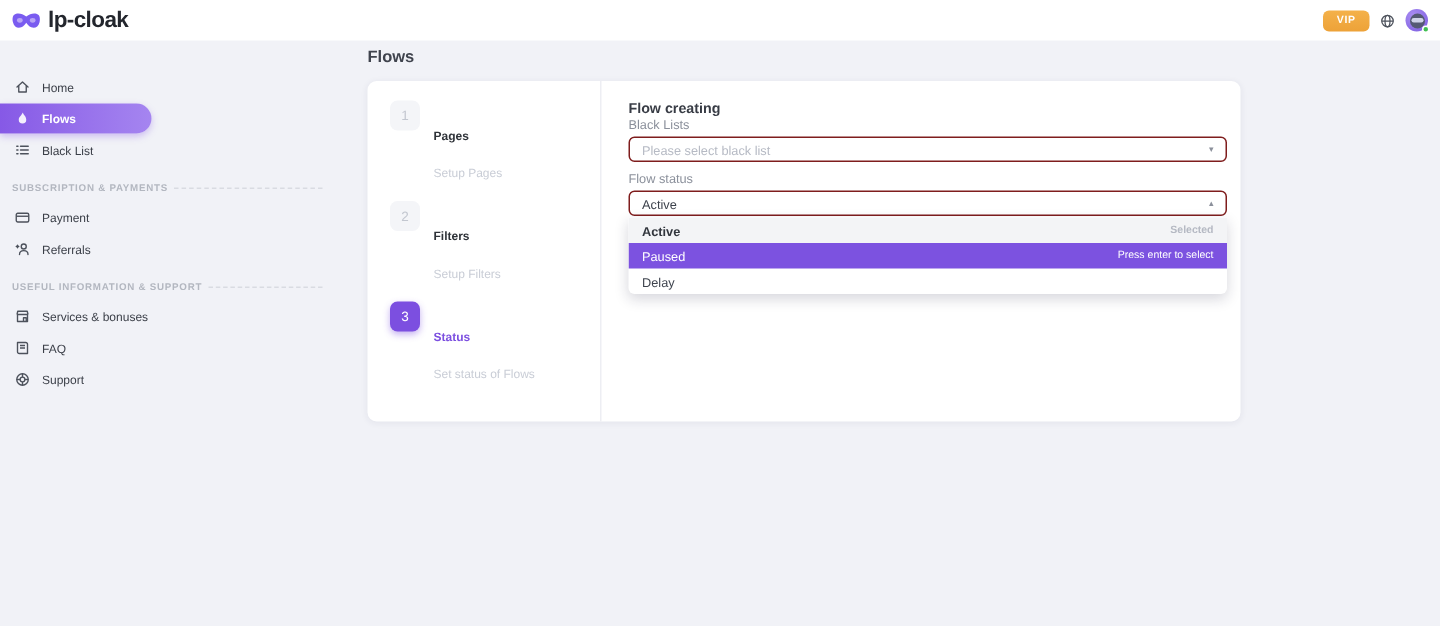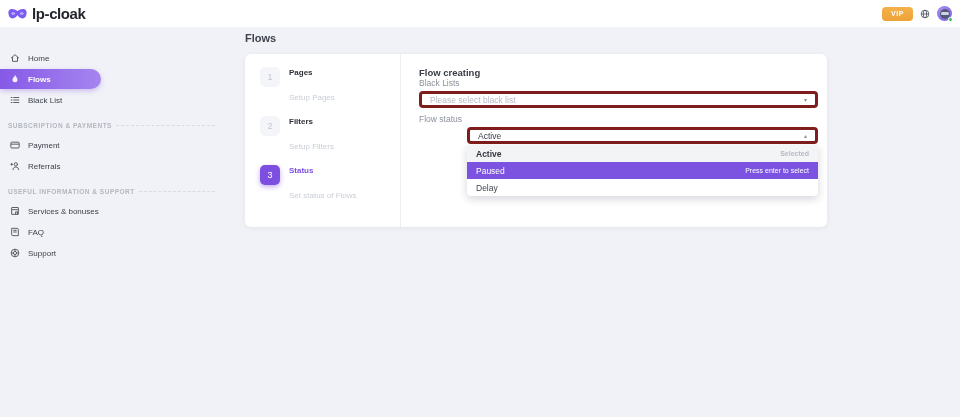--- a/index.html
+++ b/index.html
@@ -34,34 +34,34 @@
 
   
   .page-title { margin-top:5px; font-size:11px; font-weight:bold; color:#3f434d; height:13px; }
   .card { margin-top:9px; width:582px; background:#fff; border-radius:6px; box-shadow:0 1px 5px rgba(40,45,80,0.07); display:flex; position:relative; min-height:136px; }
 
   
   .stepper { width:156px; flex:none; border-right:1px solid #edeef3; padding:13px 0 13px 15px; }
   .step { display:flex; gap:9px; margin-bottom:14px; }
   .step-num { width:20px; height:20px; border-radius:5px; background:#f4f5f8; color:#c3c7d0; font-size:9px; display:flex; align-items:center; justify-content:center; flex:none; }
   .step.active .step-num { background:#7c4fe0; color:#fff; box-shadow:0 2px 5px rgba(124,79,224,0.45); }
-  .step-title { font-size:8px; font-weight:bold; color:#2e3238; padding-top:1px; }
+  .step-title { font-size:8px; font-weight:bold; color:#2e3238; padding-top:1px;margin-top:18px; }
   .step.active .step-title { color:#7c4fe0; }
   .step-sub { font-size:8px; color:#c9cdd6; margin-top:16px; }
 
   
   .form-col { flex:1; padding:13px 9px 13px 18px; }
   .form-title { font-size:9.5px; font-weight:bold; color:#383c45; }
   .field-label { font-size:8.5px; color:#8b909b; margin-bottom:3px; }
-  .select-box { height:17px; border:3px solid #7f1d1d; border-radius:4px; background:#fff; display:flex; align-items:center; padding:0 8px; font-size:8.5px; cursor:pointer; }
+  .select-box { height:17px; border:1px solid #7f1d1d; border-radius:4px; background:#fff; display:flex; align-items:center; padding:0 8px; font-size:8.5px; cursor:pointer; }
   .select-box .value { color:#3c414b; }
   .select-box .placeholder { color:#b6bac4; }
   .chev { margin-left:auto; font-size:6px; color:#8b909b; line-height:1; }
   .field { margin-bottom:6px; }
-  .select-wrap { position:relative;margin-left:48px; }
+  .select-wrap { position:relative; }
   .dropdown { position:absolute; top:calc(100% + 1px); left:0; right:0; background:#fff; border-radius:0 0 4px 4px; overflow:hidden; box-shadow:0 3px 9px rgba(30,30,60,0.18); z-index:5; }
   .option { height:17px; display:flex; align-items:center; justify-content:space-between; padding:0 9px; font-size:8.5px; color:#3f444e; cursor:pointer; }
   .option .hint { font-size:7px; color:#b5b9c3; }
   .option.selected { background:#f3f4f6; font-weight:bold; color:#32363d; }
   .option.highlighted { background:#7c52e0; color:#fff;justify-content:space-between; }
   .option.highlighted .hint { color:#fff; }
 
   svg { display:block; }
 </style>
 </head>

